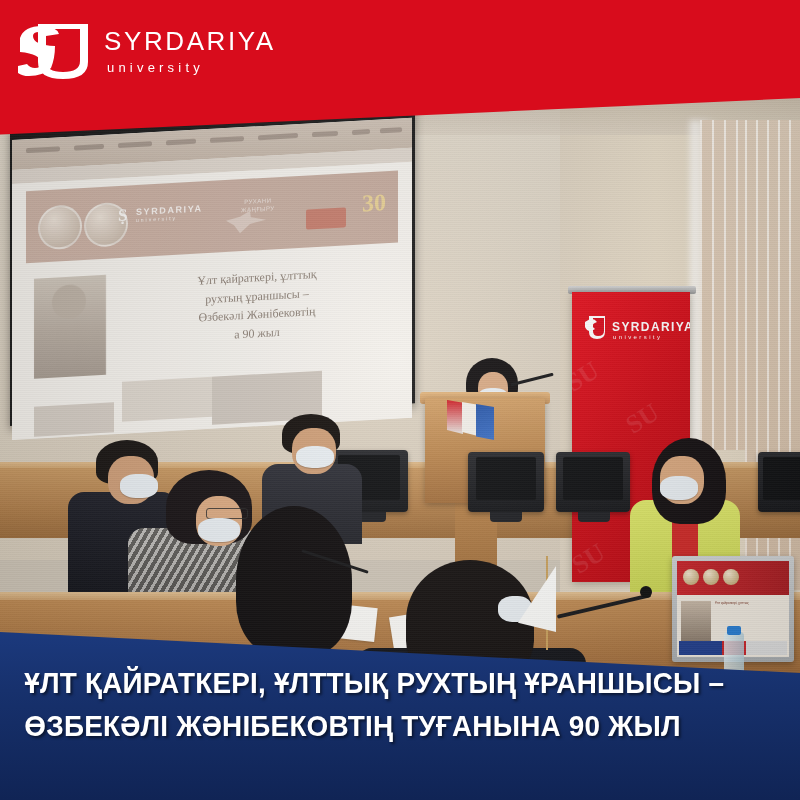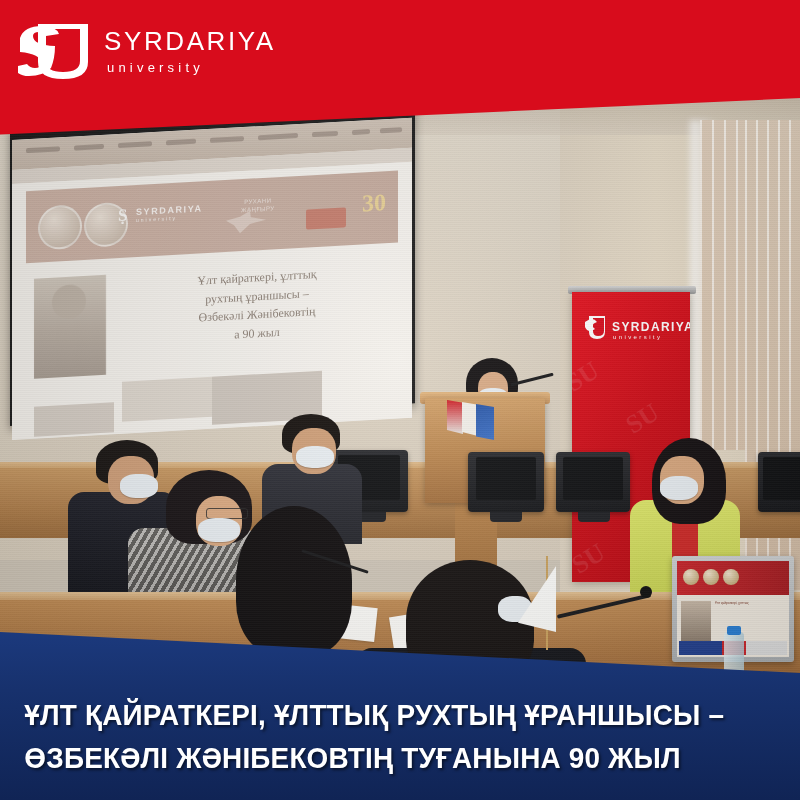--- a/index.html
+++ b/index.html
@@ -229,21 +229,21 @@
   .logo-wrap{position:absolute;left:18px;top:22px;display:flex;align-items:center;gap:14px;}
   .logo-mark{position:relative;width:72px;height:58px;}
   .logo-text .n1{color:#fff;font-size:26px;letter-spacing:2.6px;font-weight:400;line-height:1;}
   .logo-text .n2{color:#fff;font-size:13px;letter-spacing:4.2px;font-weight:300;
         margin-top:6px;margin-left:3px;}
 
   
   .caption{position:absolute;left:0;top:600px;width:800px;height:200px;
         background:linear-gradient(180deg,#1e3e86 0%,#17316d 45%,#102455 100%);
         clip-path:polygon(0 16%,100% 36.5%,100% 100%,0 100%);}
-  .caption-inner{position:absolute;left:0;top:94px;width:696px;text-align:center;}
+  .caption-inner{position:absolute;left:0;top:62px;width:696px;text-align:center;}
   .cap-line{color:#fff;font-weight:700;font-size:30px;letter-spacing:.2px;
         line-height:1.42;text-shadow:2px 2px 3px rgba(0,0,0,.55);
         transform:scaleX(.93);transform-origin:center;white-space:nowrap;}
 </style>
 </head>
 <body>
 
 <div class="card" style="--red: #d80c1c;">
 
   <div class="photo">

